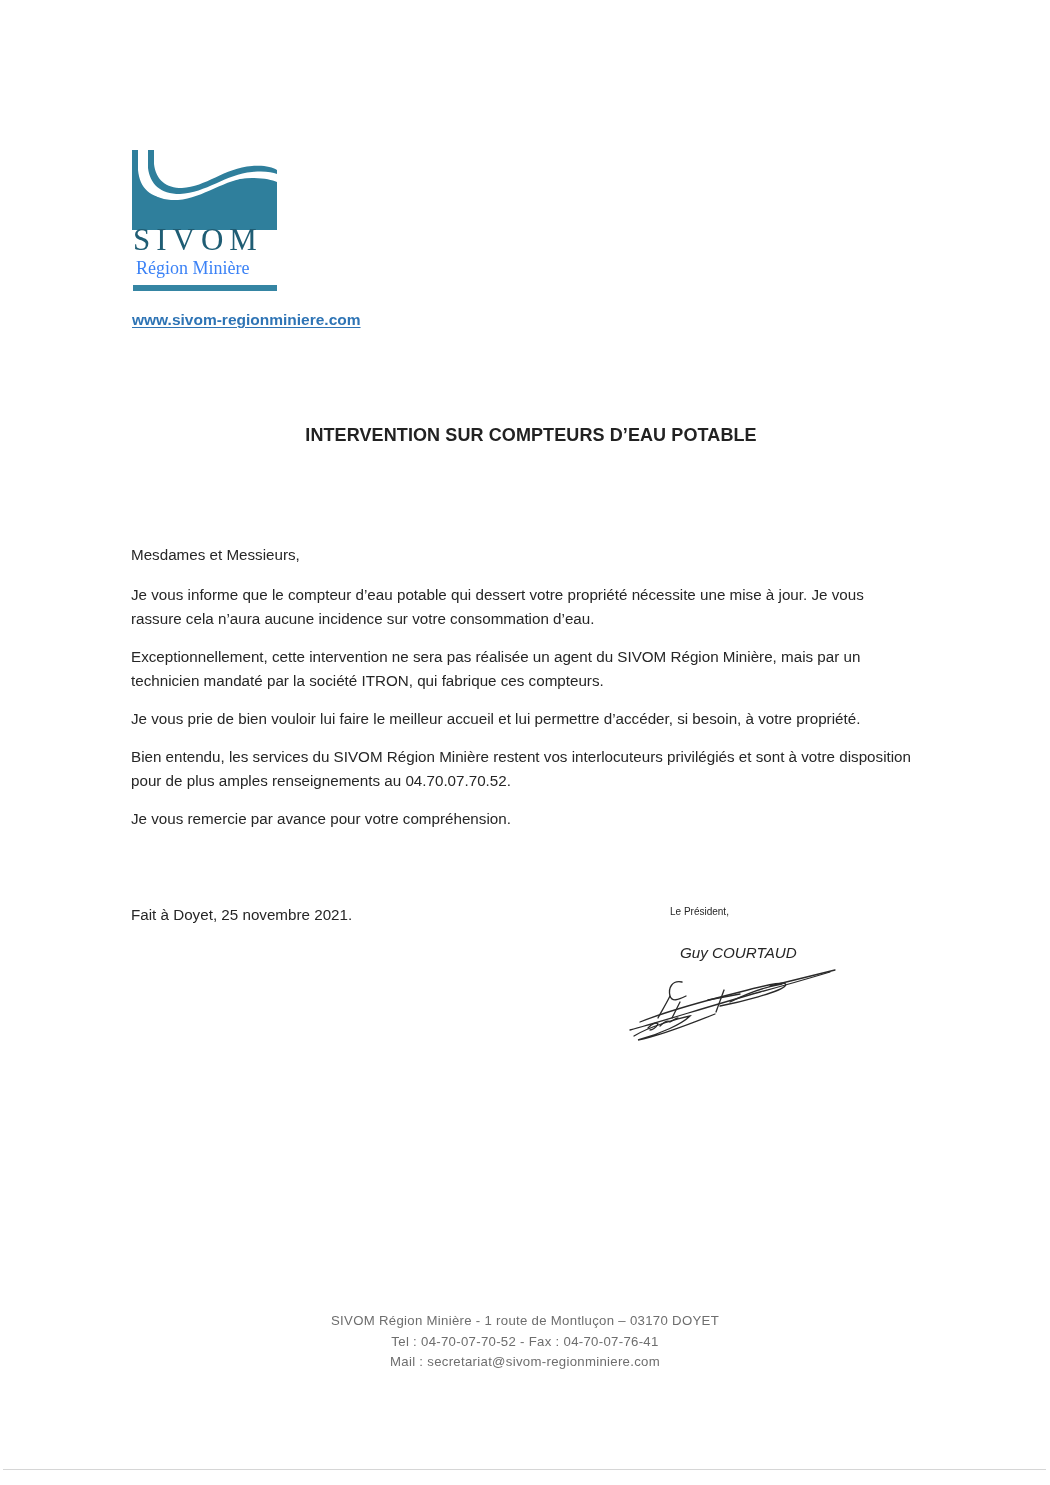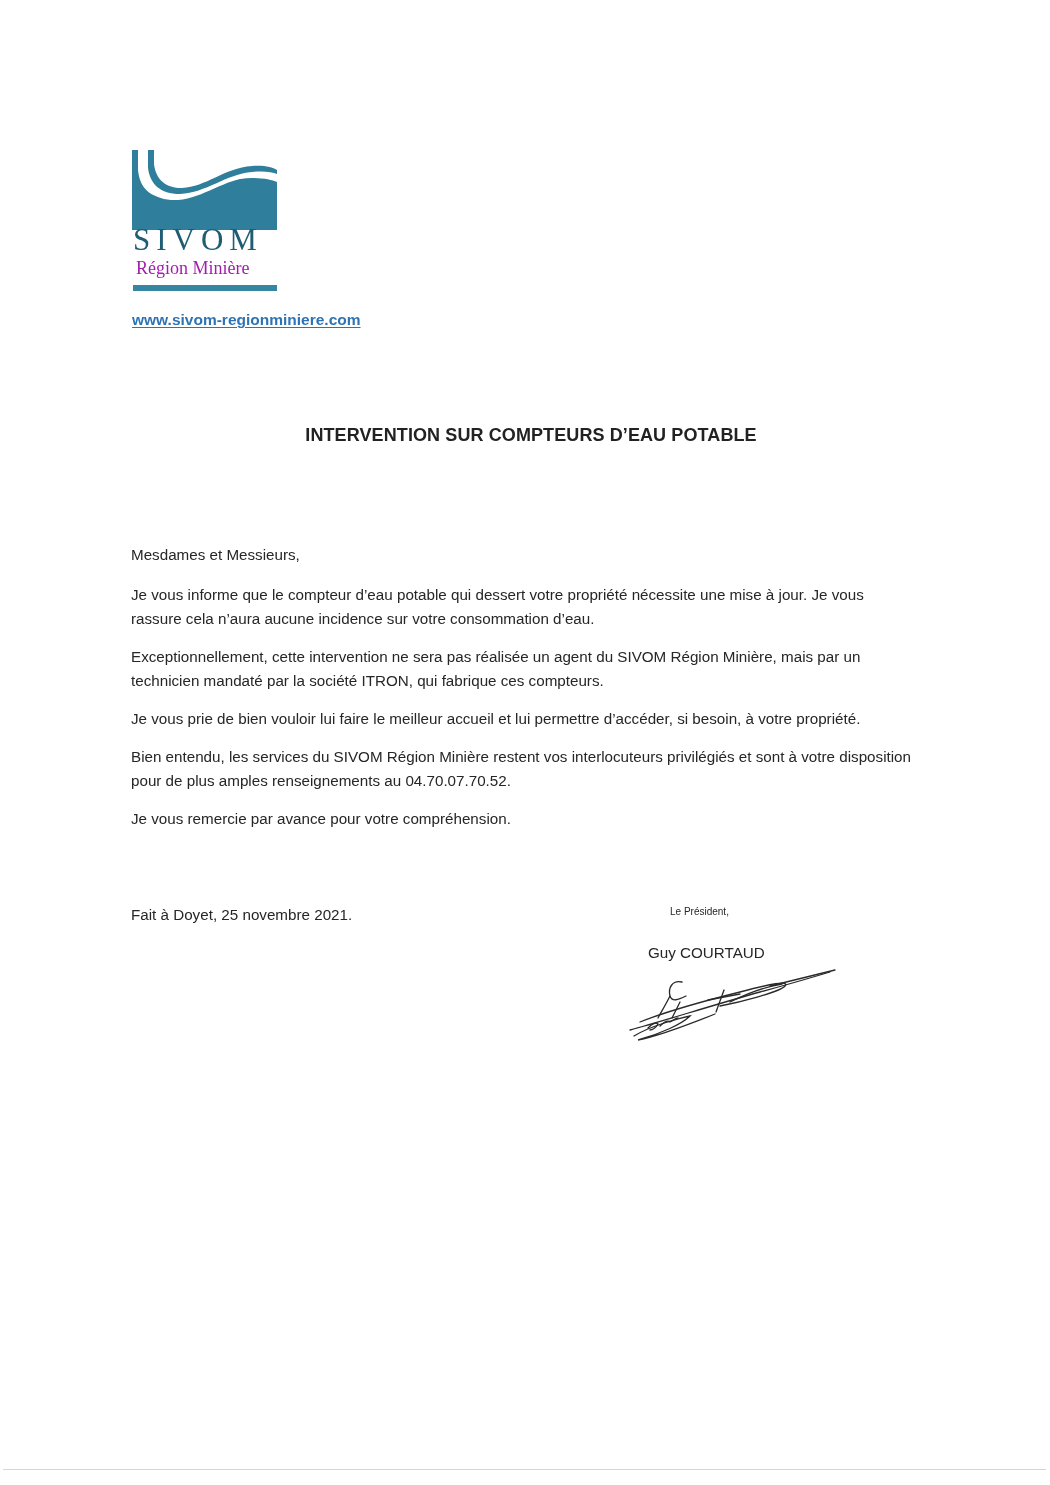--- a/index.html
+++ b/index.html
@@ -14,21 +14,21 @@
     .logo { position: absolute; left: 132px; top: 150px; width: 146px; height: 142px; }
     .logo svg { display: block; }
     .logo-title {
       position: absolute; left: 133px; top: 224px; width: 146px;
       font-family: "Liberation Serif", "DejaVu Serif", serif;
       font-size: 31px; letter-spacing: 6px; color: #1f5d74; line-height: 1;
     }
     .logo-sub {
       position: absolute; left: 136px; top: 259px;
       font-family: "Liberation Serif", "DejaVu Serif", serif;
-      font-size: 18px; color: #a21caf; line-height: 1;
+      font-size: 18px; color: #3b82f6; line-height: 1;
     }
     .logo-bar { position: absolute; left: 133px; top: 285px; width: 144px; height: 6px; background: #3585a3; }
 
     .website {
       position: absolute; left: 132px; top: 311px;
       font-size: 15.5px; font-weight: bold; color: #2e74b5;
       text-decoration: underline; text-underline-offset: 2px;
     }
 
     .title {
@@ -38,21 +38,21 @@
 
     .body {
       position: absolute; left: 131px; top: 543px; width: 780px;
       font-size: 15.2px; line-height: 24px; color: #262626;
     }
     .body p { margin: 0 0 14px 0; }
     .body p.salute { margin-bottom: 16px; }
 
     .place-date { position: absolute; left: 131px; top: 906px; font-size: 15.2px; }
     .sig-role { position: absolute; left: 670px; top: 906px; font-size: 10px; }
-    .sig-name { position: absolute; left: 648px; top: 944px; font-size: 15.2px; }
+    .sig-name { position: absolute; left: 680px; top: 944px; font-size: 15.2px; font-style: italic; }
     .signature { position: absolute; left: 620px; top: 962px; width: 220px; height: 90px; }
 
     .footer {
       position: absolute; left: 0; right: 0; top: 1311px; text-align: center;
       font-size: 13.2px; line-height: 20.5px; color: #6e6e6e; letter-spacing: 0.3px;
     }
     .footer div { display: block; }
     .bottom-line { position: absolute; left: 3px; right: 4px; top: 1469px; height: 1px; background: #d6d6d6; }
   </style>
 </head>
@@ -98,15 +98,20 @@
       <path d="M14,74 C30,64 60,56 70,54 C62,62 40,72 18,78 C40,74 70,62 95,52"></path>
       <path d="M28,66 C32,62 36,60 38,62 C36,66 32,68 30,68"></path>
       <path d="M40,64 C44,60 48,58 50,60 C54,58 56,56 58,56"></path>
       <path d="M104,28 L96,50"></path>
       <path d="M88,38 L120,32"></path>
       <path d="M110,40 C130,30 150,24 162,22"></path>
       <path d="M150,24 L215,8"></path>
     </svg>
   </div>
 
+  <div class="footer">
+    <div>SIVOM Région Minière - 1 route de Montluçon – 03170  DOYET</div>
+    <div>Tel : 04-70-07-70-52  -  Fax : 04-70-07-76-41</div>
+    <div>Mail : secretariat@sivom-regionminiere.com</div>
+  </div>
 
   <div class="bottom-line"></div>
 </div>
 
 </body></html>

